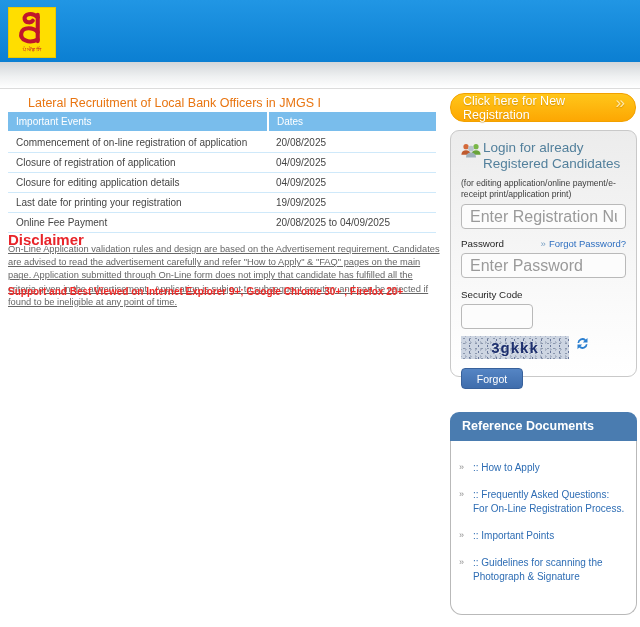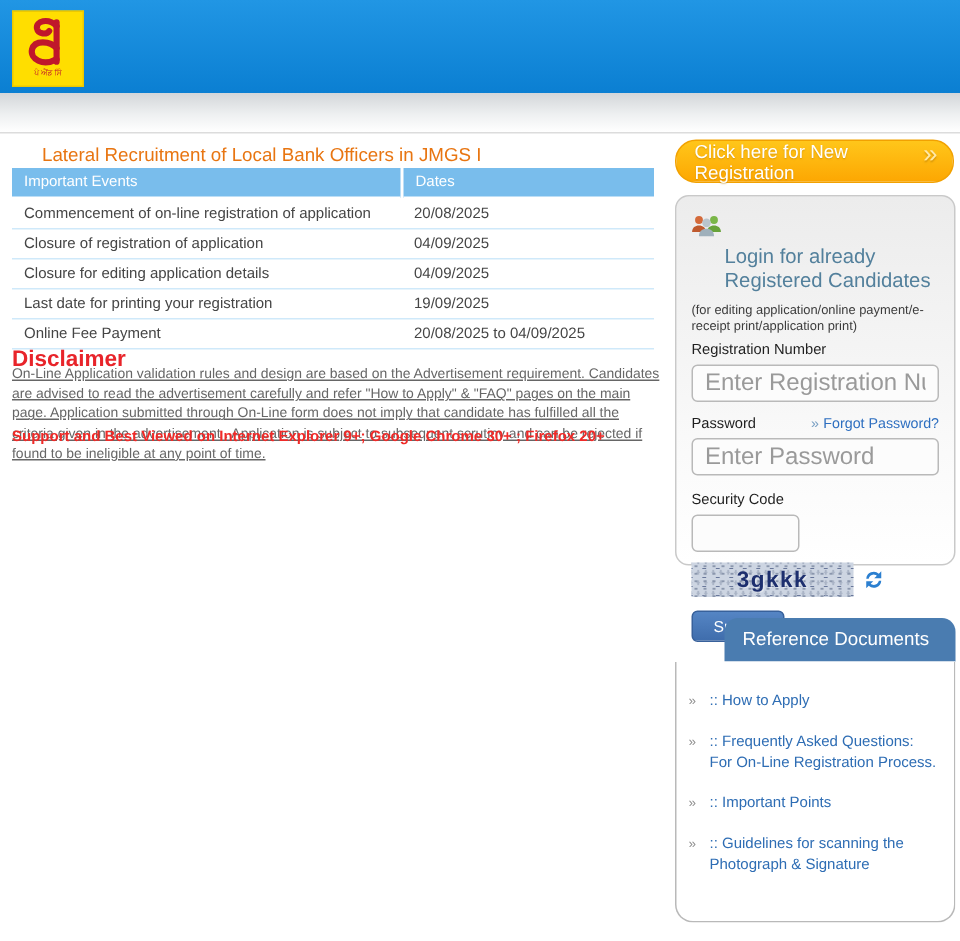--- a/index.html
+++ b/index.html
@@ -38,51 +38,51 @@
     border:1px solid #f2a100; border-radius:14px; color:#fff; font-size:12.5px;
     display:flex; align-items:flex-start; padding:0 10px 0 12px; cursor:pointer;
     text-shadow:0 1px 1px rgba(180,120,0,.5); }
   .new-reg-btn .chev { margin-left:auto; font-size:17px; color:#ffe9a8; line-height:1; }
 
   .login-panel { position:absolute; left:450px; top:130px; width:187px; height:247px;
     background:linear-gradient(180deg,#ececec 0%,#fafafa 70%,#ffffff 100%);
     border:1px solid #c9c9c9; border-radius:9px; padding:9px 10px; }
   .login-head { display:flex; }
   .login-head .ppl { flex:0 0 22px; padding-top:2px; }
-  .login-title { font-size:13.5px; color:#53809c; line-height:1.18;margin-top:23px; }
+  .login-title { font-size:13.5px; color:#53809c; line-height:1.18; }
   .login-note { margin-top:6px; font-size:8.6px; color:#3c3c3c; line-height:1.3; }
   .fld-label { margin-top:5px; font-size:9.8px; color:#1f1f1f; }
   .txt-input { display:block; width:100%; height:25px; margin-top:4px;
     border:1px solid #b9b9b9; border-radius:4px; background:#fcfcfc;
     font-size:16px; color:#555; padding:0 8px; outline:none;
     font-family:"Liberation Sans","DejaVu Sans",sans-serif; }
   .txt-input::placeholder { color:#9a9a9a; }
   .pwd-row { display:flex; align-items:baseline; margin-top:9px; }
   .forgot { margin-left:auto; font-size:9.5px; color:#2E6FC0; text-decoration:none; }
   .forgot .mk { color:#7aa0c4; margin-right:3px; }
   .sec-input { width:72px; }
-  .captcha-row { display:flex; align-items:center; margin-top:7px; }
+  .captcha-row { display:flex; margin-top:7px; }
   .captcha-img { width:108px; height:23px; background-color:#cdd5e2;
     background-image:
       radial-gradient(#8b97ad 1px, transparent 1px),
       radial-gradient(#aab4c6 1px, transparent 1px),
       radial-gradient(#69779a 1px, transparent 1px);
     background-size:6px 5px,5px 7px,9px 6px;
     background-position:0 0,2px 3px,4px 1px;
     display:flex; align-items:center; justify-content:center;
     font-size:15px; font-weight:bold; color:#1d2f6e; letter-spacing:1px;
     transform:none; text-shadow:1px 1px 0 rgba(255,255,255,.4); }
   .refresh { margin-left:6px; cursor:pointer; display:inline-flex; }
   .submit-btn { margin-top:9px; width:62px; height:21px;
     background:linear-gradient(180deg,#5585c4 0%,#3f6dac 100%);
     border:1px solid #38619b; border-radius:4px; color:#fff; font-size:10.5px; cursor:pointer; }
 
   .ref-panel { position:absolute; left:450px; top:412px; width:187px; height:203px; }
   .ref-head { height:29px; background:#4A7CB0; border-radius:9px 9px 0 0;
-    color:#fff; font-size:12.5px; font-weight:normal; line-height:29px; padding-left:12px;margin-left:33px; }
+    color:#fff; font-size:12.5px; font-weight:bold; line-height:29px; padding-left:12px; }
   .ref-body { height:174px; border:1px solid #b9b9b9; border-top:none;
     border-radius:0 0 12px 12px; background:#fff; padding:20px 10px 0 8px; }
   .ref-item { display:flex; margin-bottom:13px; }
   .ref-item .mk { flex:0 0 14px; font-size:9px; color:#8f8f8f; padding-top:1px; }
   .ref-link { font-size:10px; color:#2E6DB4; text-decoration:none; line-height:1.4; }
 </style>
 </head>
 <body>
 
 <div class="top-blue"></div>
@@ -150,21 +150,20 @@
         <circle cx="19.5" cy="6" r="3.4" fill="#7ab648"></circle>
         <path d="M13.5 16.5c0-4 2.8-5.8 6-5.8s6 1.8 6 5.8z" fill="#68a33a"></path>
         <circle cx="13" cy="8.5" r="3.7" fill="#b9c4cc"></circle>
         <path d="M6.5 20c0-4.4 3-6.4 6.5-6.4s6.5 2 6.5 6.4z" fill="#9fb0bb"></path>
       </svg>
     </span>
     <div class="login-title">Login for already Registered Candidates</div>
   </div>
   <div class="login-note">(for editing application/online payment/e-receipt print/application print)</div>
 
-  <div class="fld-label">Registration Number</div>
   <input class="txt-input" type="text" placeholder="Enter Registration Number" style="">
 
   <div class="pwd-row">
     <span class="fld-label" style="margin-top:0">Password</span>
     <a class="forgot" href="#"><span class="mk">»</span><span>Forgot Password?</span></a>
   </div>
   <input class="txt-input" type="password" placeholder="Enter Password" style="">
 
   <div class="fld-label" style="margin-top:11px">Security Code</div>
   <input class="txt-input sec-input" type="text" style="">
@@ -172,21 +171,21 @@
   <div class="captcha-row">
     <div class="captcha-img">3gkkk</div>
     <span class="refresh">
       <svg width="15" height="15" viewBox="0 0 24 24">
         <path d="M4 11a8 8 0 0 1 13.4-5.4L20 3v7.5h-7.5l2.8-2.8A5.4 5.4 0 0 0 6.6 11z" fill="#2b7fd0"></path>
         <path d="M20 13a8 8 0 0 1-13.4 5.4L4 21v-7.5h7.5l-2.8 2.8A5.4 5.4 0 0 0 17.4 13z" fill="#2b7fd0"></path>
       </svg>
     </span>
   </div>
 
-  <button class="submit-btn">Submit</button>
+  <button class="submit-btn">Forgot</button>
 </div>
 
 <div class="ref-panel">
   <div class="ref-head">Reference Documents</div>
   <div class="ref-body">
     <div class="ref-item">
       <span class="mk">»</span>
       <a class="ref-link" href="#">:: How to Apply</a>
     </div>
     <div class="ref-item">

